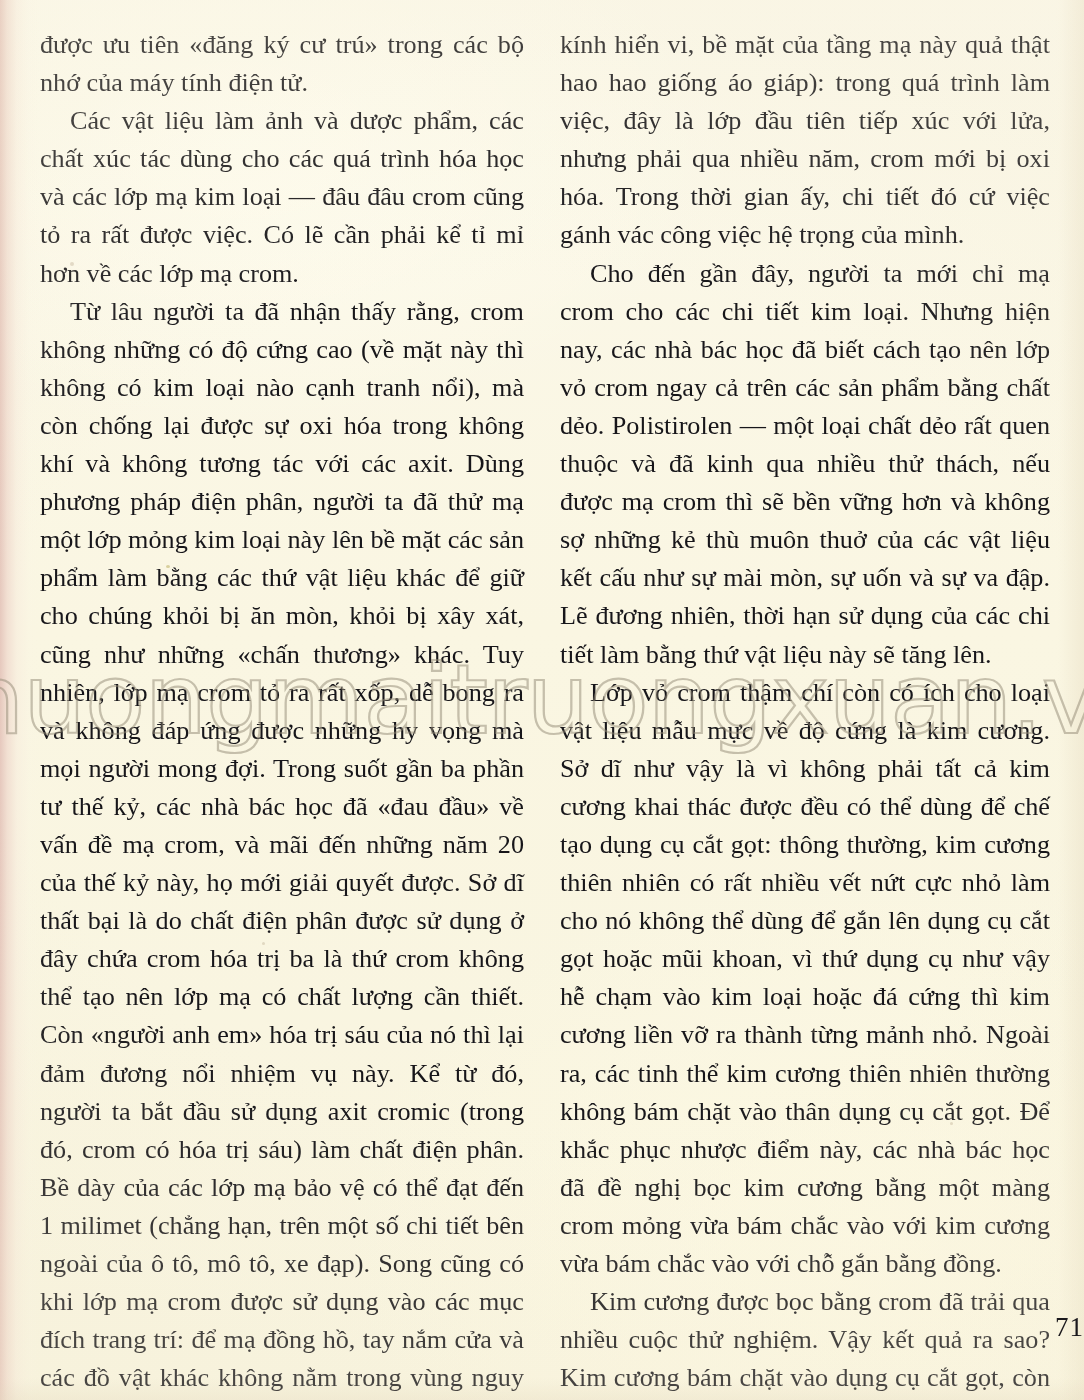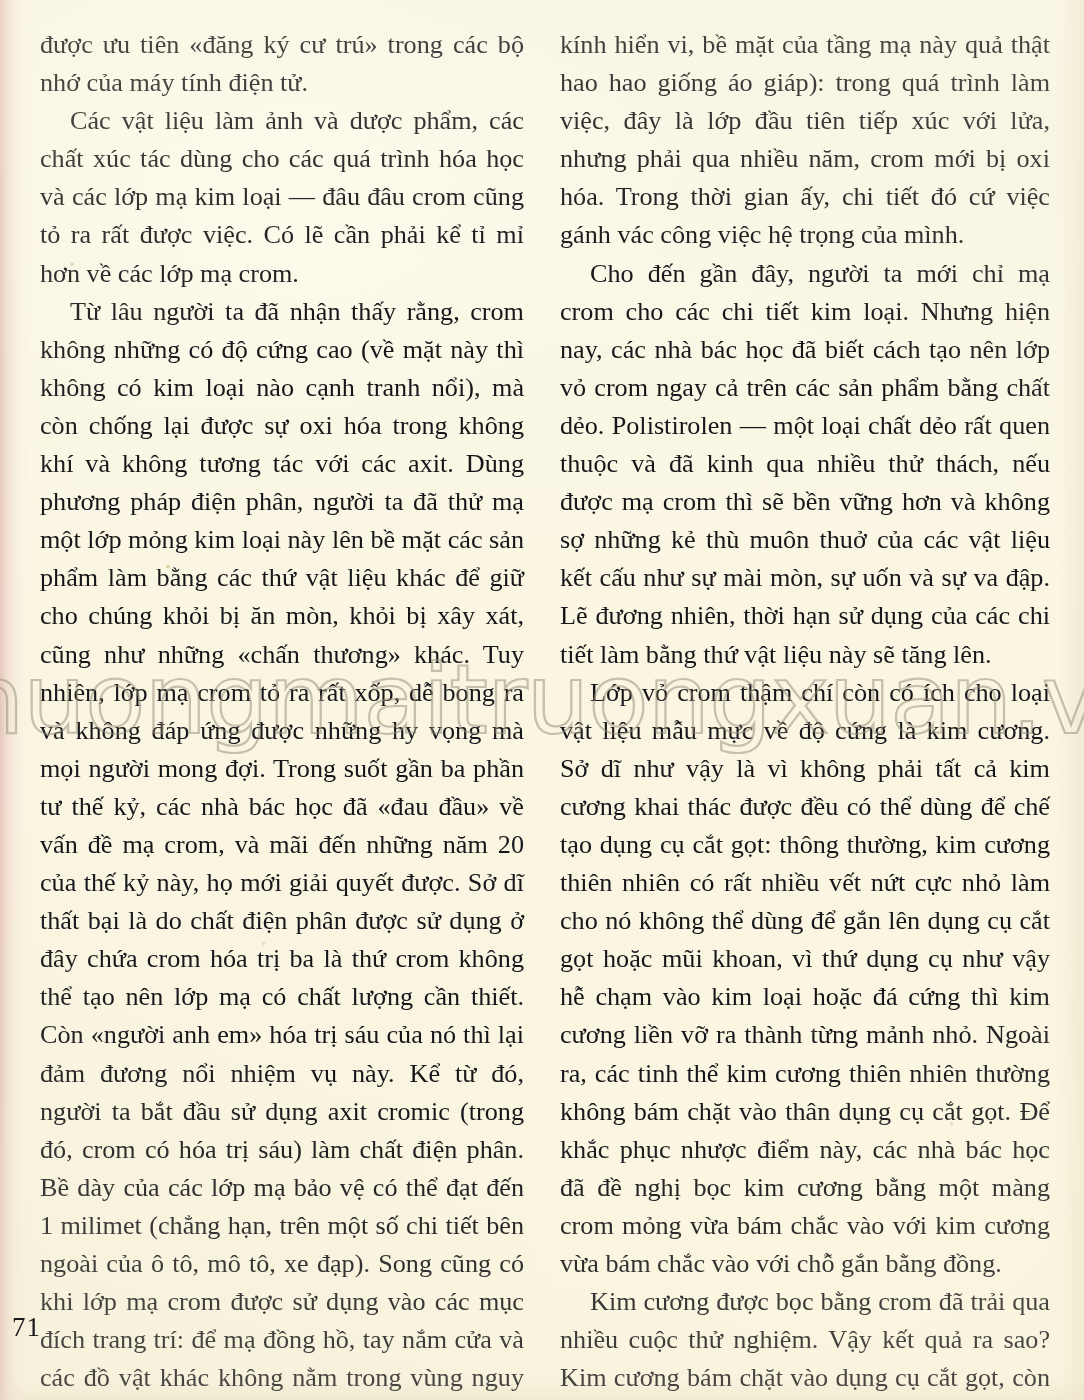--- a/index.html
+++ b/index.html
@@ -126,21 +126,21 @@
     pointer-events: none;
     z-index: 4;
   }
 
   
   #page-number {
     position: absolute;
     left: 0;
     right: 0;
     top: 1312px;
-    text-align: left;
+    text-align: right;
     font-size: 27px;
     color: #1a181c;
     letter-spacing: 1px;
     z-index: 5;
     padding-left: 12px;
   }
 
   
   .speck {
     position: absolute;

